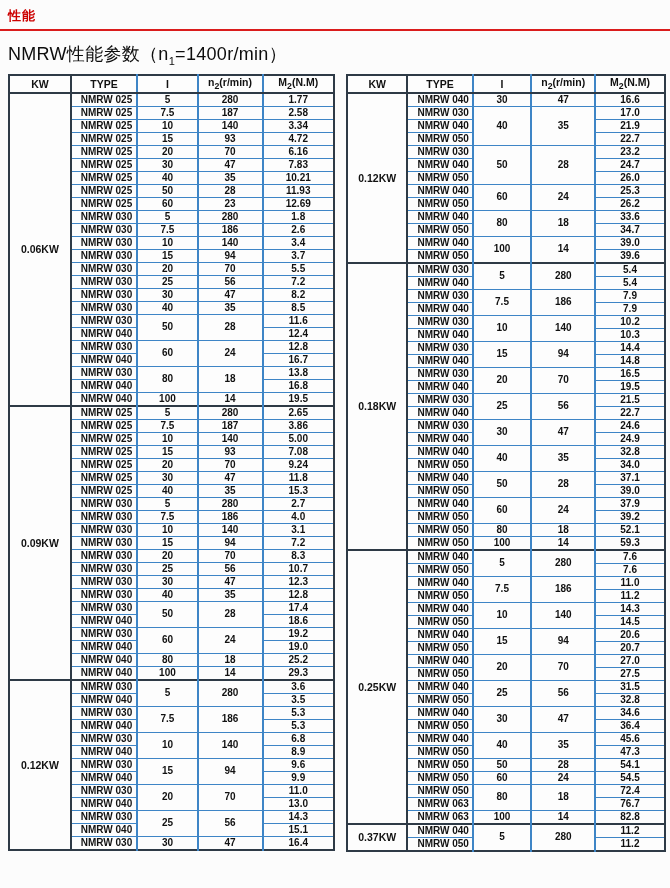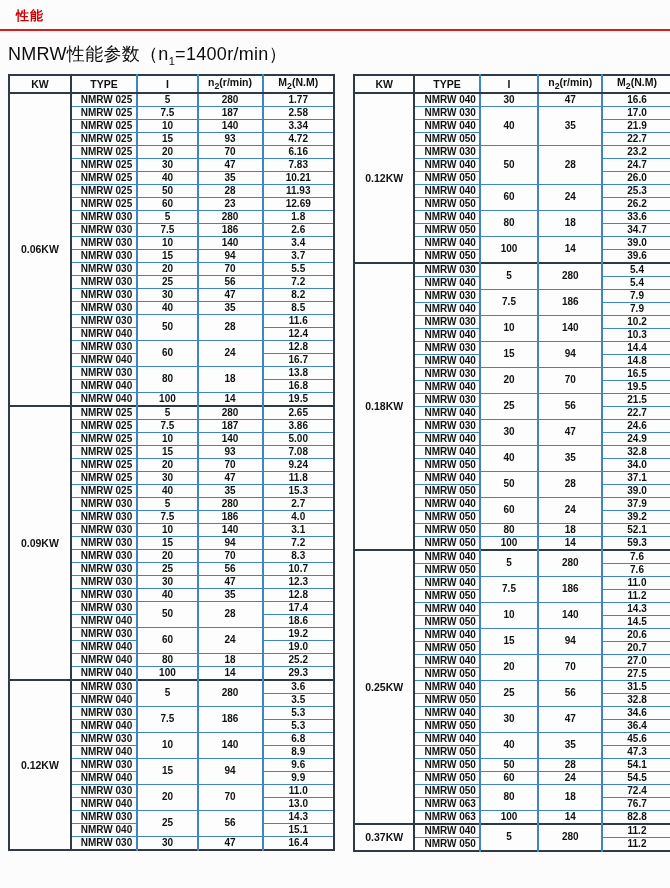--- a/index.html
+++ b/index.html
@@ -6,34 +6,34 @@
   html, body { margin: 0; padding: 0; }
   body {
     width: 670px; height: 888px;
     background: #fcfcfc;
     font-family: "Liberation Sans", "DejaVu Sans", sans-serif;
     color: #111;
     overflow: hidden;
   }
   .section-label {
     font-size: 13px; font-weight: 700; color: #cc0000;
-    margin: 7px 0 4px 16px; letter-spacing: 1px;
+    margin: 7px 0 4px 8px; letter-spacing: 1px;
   }
   .red-rule {
     border: 0; border-top: 2px solid #da1c1c;
     margin: 0; width: 670px;
   }
   .page-title {
     margin: 11px 0 7px 8px;
     font-size: 18px; font-weight: 400; color: #0d0d0d;
     letter-spacing: 0.3px;
   }
   .page-title sub { font-size: 11px; }
   .tables-wrap {
-    display: flex; gap: 18px;
+    display: flex; gap: 11px;
     padding: 0 5px 0 8px;
     align-items: flex-start;
   }
   table.perf {
     border-collapse: collapse;
     table-layout: fixed;
     border: 2px solid #2e3a46;
     background: #fdfdfd;
   }
   table.perf.left  { width: 327px; }

